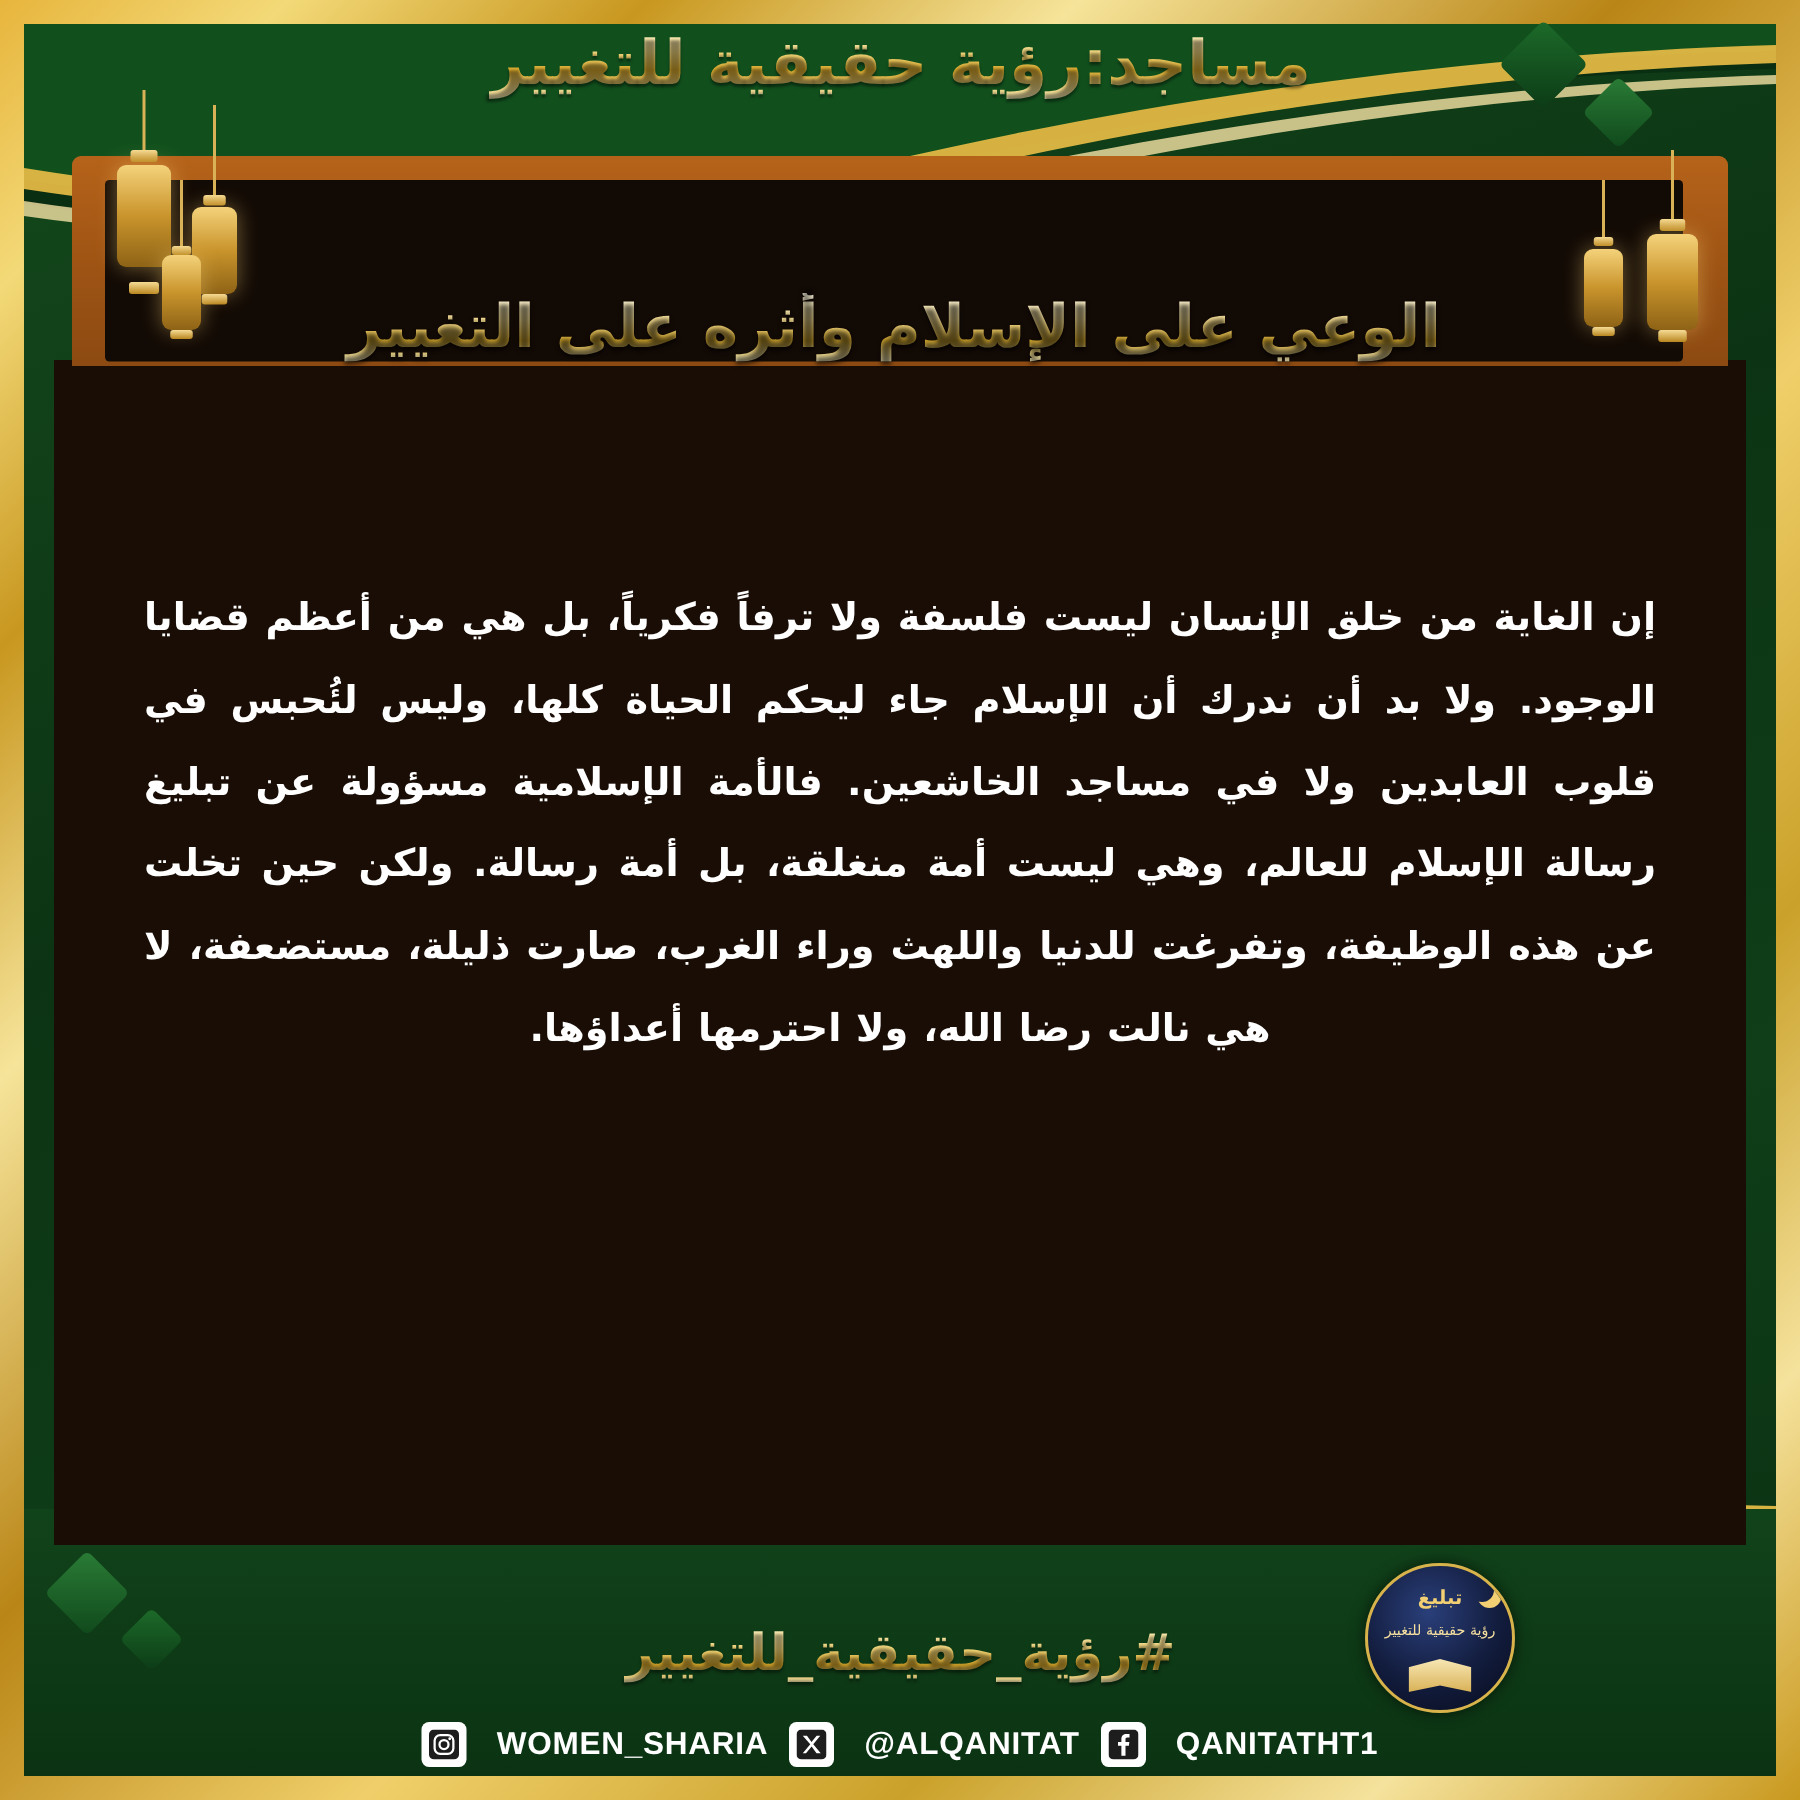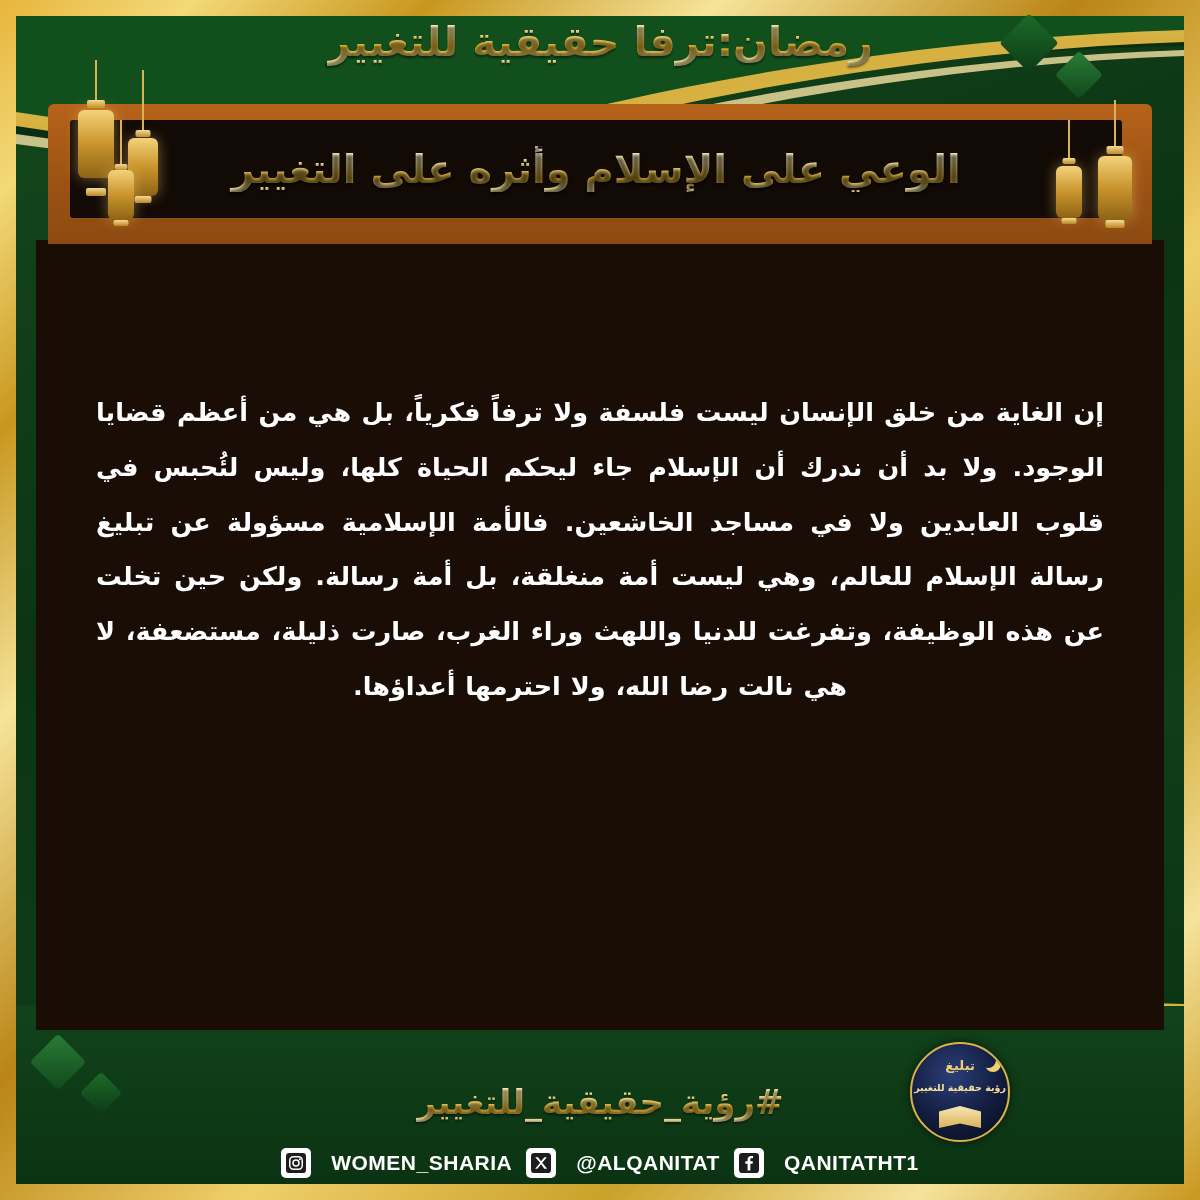--- a/index.html
+++ b/index.html
@@ -72,24 +72,24 @@
     background: linear-gradient(180deg, #b6631a 0%, #9d5314 55%, #8c4a12 100%);
     border-top-left-radius: 6px;
     border-top-right-radius: 6px;
     z-index: 5;
   }
   .subtitle-box {
     position: absolute;
     top: 16px;
     left: 22px;
     right: 30px;
-    height: 98px;
+    height: 121px;
     background: #120a05;
     display: flex;
-    align-items: center;
+    align-items: flex-end;
     justify-content: center;
     border-radius: 3px;
   }
   .subtitle-box .txt {
     font-size: 40px;
     font-weight: bold;
     background: linear-gradient(180deg, #fffbe8 0%, #f6dd90 40%, #caa02a 70%, #fbf0bd 100%);
     -webkit-background-clip: text;
     background-clip: text;
     color: transparent;
@@ -215,21 +215,21 @@
     font-size: 13px;
     font-weight: bold;
     color: #f2cf72;
     direction: rtl;
   }
   .round-logo .logo-line2 {
     position: absolute;
     top: 38px; left: 0; width: 100%;
     text-align: center;
     font-size: 9.5px;
-    font-weight: bold;
+    font-weight: normal;
     color: #f6e0a0;
     direction: rtl;
   }
   .round-logo .book {
     position: absolute;
     bottom: 12px; left: 50%;
     transform: translateX(-50%);
     width: 42px; height: 22px;
     background: linear-gradient(180deg,#f7e7b4 0%, #d9b257 100%);
     clip-path: polygon(0% 25%, 50% 0%, 100% 25%, 100% 100%, 50% 80%, 0% 100%);
@@ -326,21 +326,21 @@
     <div class="body" style="width:26px; height:52px; top:46px;"></div>
     <div class="foot" style="bottom:46px; width:15px; height:6px;"></div>
   </div>
 
   <div class="diamond" style="left:1008px; top:22px; width:42px; height:42px; background:linear-gradient(135deg,#1d6b2a,#0c3b16);"></div>
   <div class="diamond" style="left:1062px; top:58px; width:34px; height:34px; background:linear-gradient(135deg,#2a7c36,#10491c);"></div>
   <div class="diamond" style="left:38px; top:1042px; width:40px; height:40px; background:linear-gradient(135deg,#2a7c36,#10491c);"></div>
   <div class="diamond" style="left:86px; top:1078px; width:30px; height:30px; background:linear-gradient(135deg,#1d6b2a,#0c3b16);"></div>
 
   <div class="header-title">
-    <span class="txt">رمضان:ترفا حقيقية للتغيير</span>
+    <span class="txt">مساجد:رؤية حقيقية للتغيير</span>
   </div>
 
   <div class="orange-panel">
     <div class="subtitle-box">
       <span class="txt">الوعي على الإسلام وأثره على التغيير</span>
     </div>
   </div>
 
   <div class="body-box">
     <div class="body-text">إن الغاية من خلق الإنسان ليست فلسفة ولا ترفاً فكرياً، بل هي من أعظم قضايا الوجود. ولا بد أن ندرك أن الإسلام جاء ليحكم الحياة كلها، وليس لئُحبس في قلوب العابدين ولا في مساجد الخاشعين. فالأمة الإسلامية مسؤولة عن تبليغ رسالة الإسلام للعالم، وهي ليست أمة منغلقة، بل أمة رسالة. ولكن حين تخلت عن هذه الوظيفة، وتفرغت للدنيا واللهث وراء الغرب، صارت ذليلة، مستضعفة، لا هي نالت رضا الله، ولا احترمها أعداؤها.</div>

